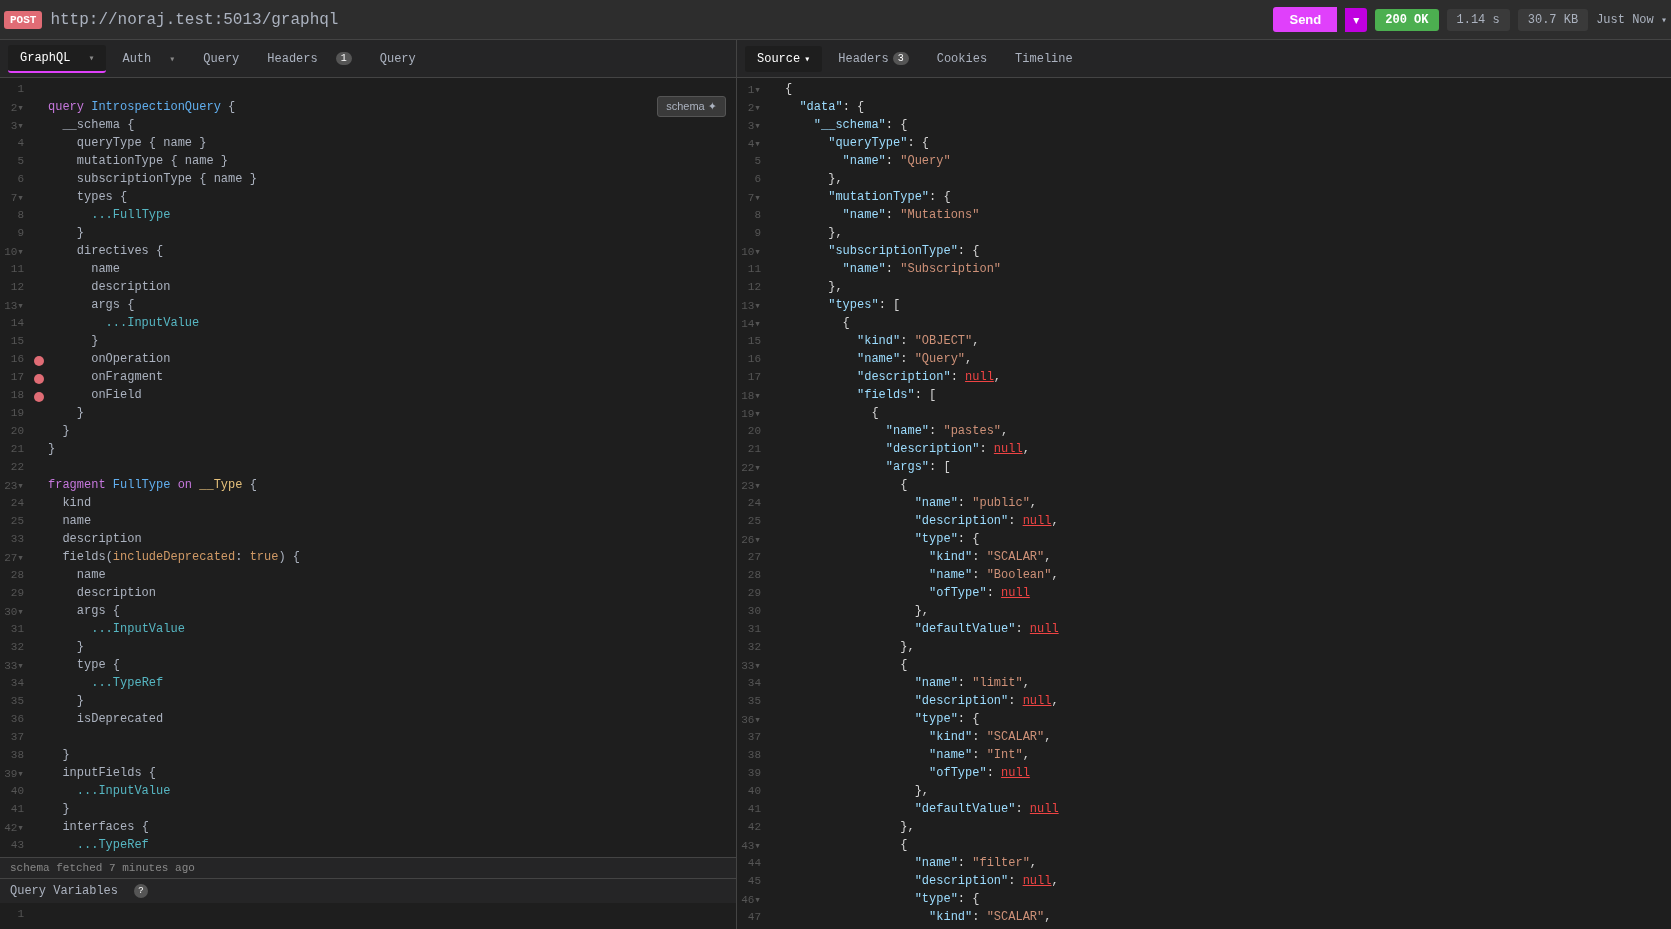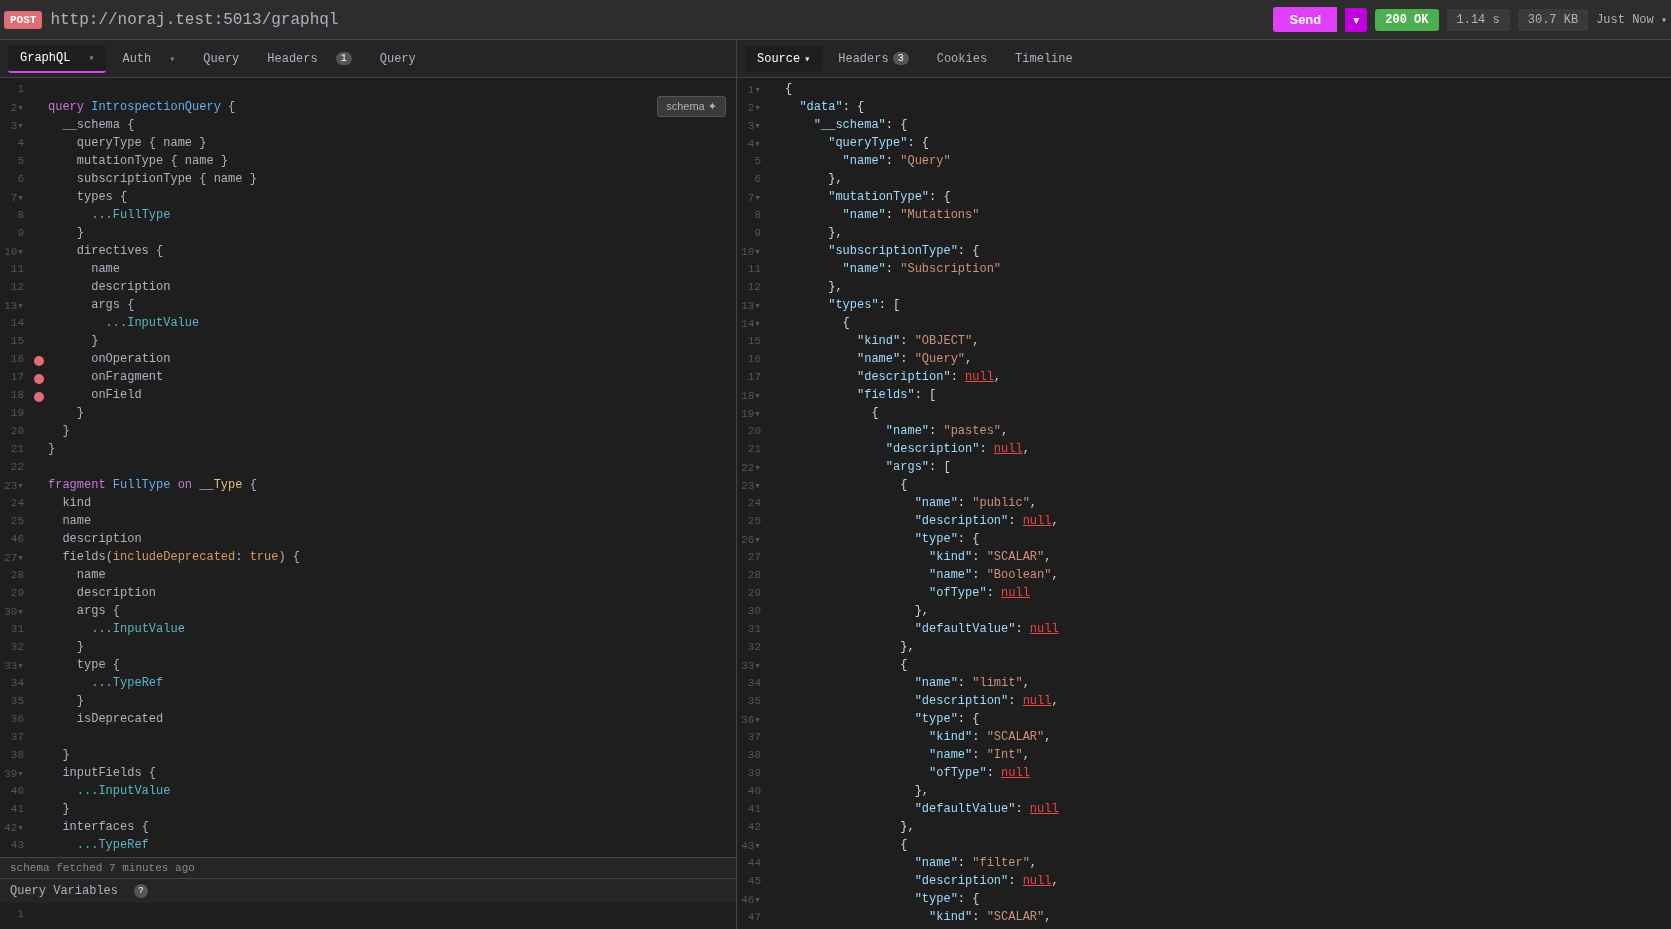--- a/index.html
+++ b/index.html
@@ -440,21 +440,21 @@
         <span class="code-content">  <span class="field">kind</span></span>
       </div>
 
       <div class="code-line">
         <span class="line-num">25</span>
         <span class="no-dot"></span>
         <span class="code-content">  <span class="field">name</span></span>
       </div>
 
       <div class="code-line">
-        <span class="line-num">46</span>
+        <span class="line-num">33</span>
         <span class="no-dot"></span>
         <span class="code-content">  <span class="field">description</span></span>
       </div>
 
       <div class="code-line">
         <span class="line-num">27▾</span>
         <span class="no-dot"></span>
         <span class="code-content">  <span class="field">fields</span><span class="punc">(</span><span class="arg">includeDeprecated</span><span class="punc">:</span> <span class="bool">true</span><span class="punc">) {</span></span>
       </div>
 

